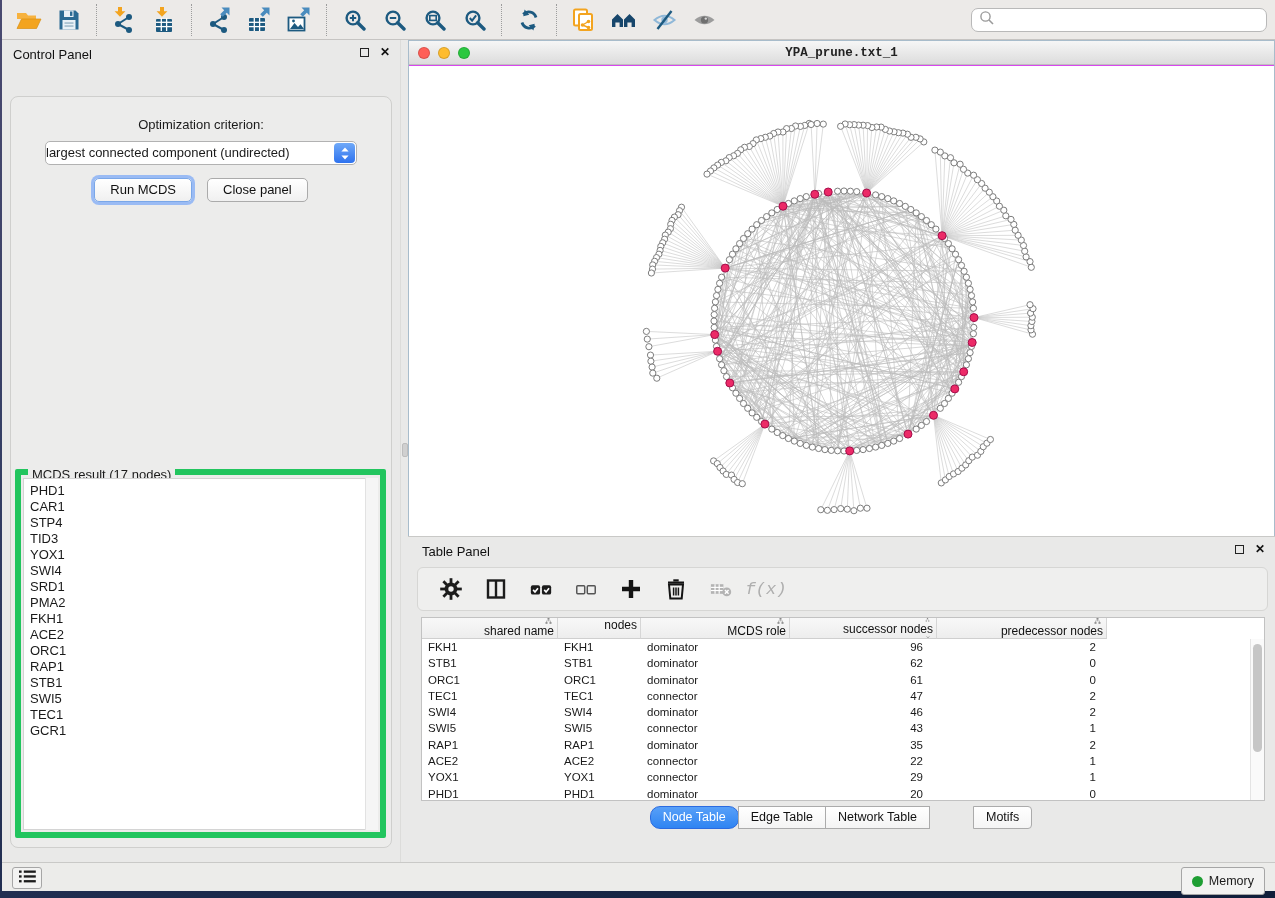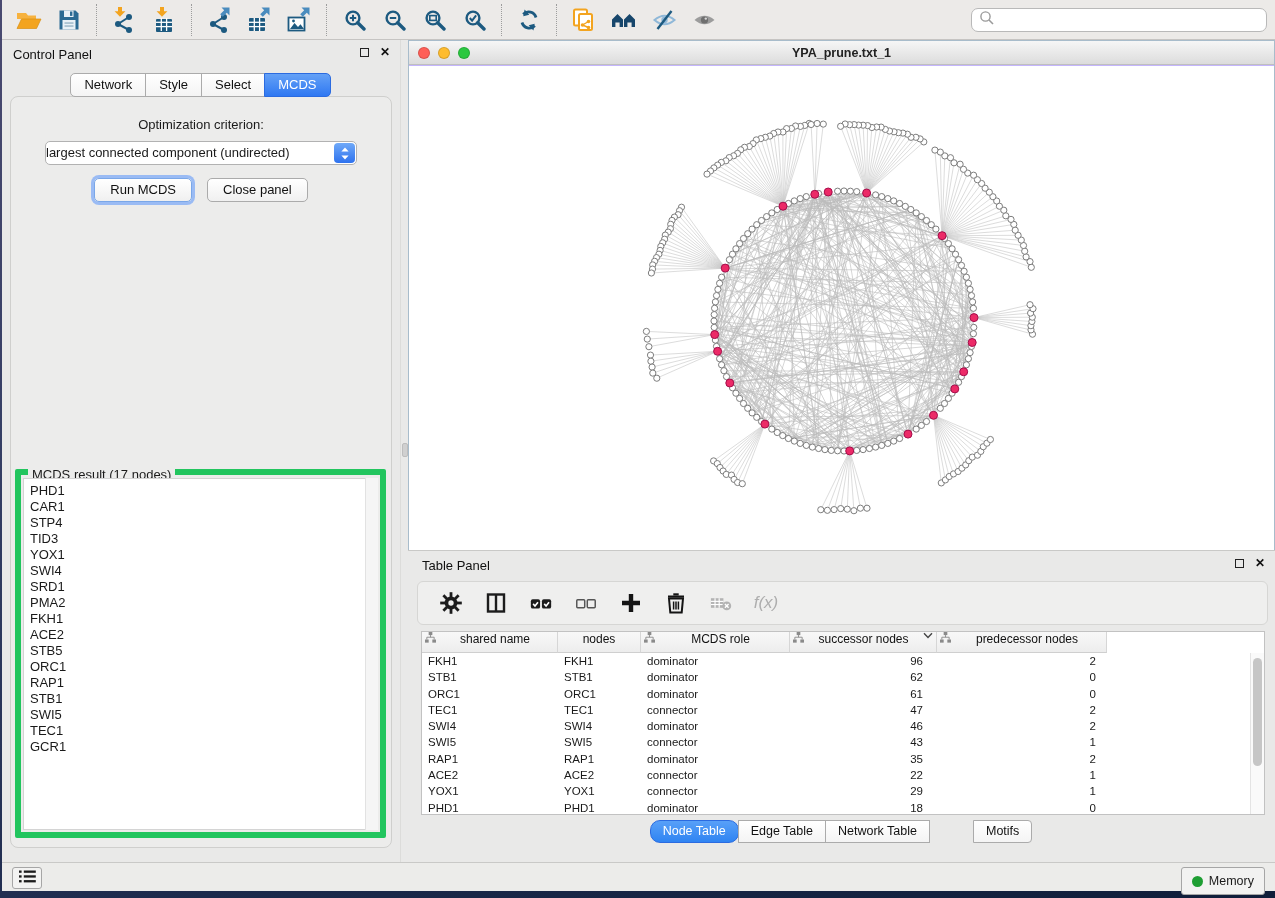--- a/index.html
+++ b/index.html
@@ -57,43 +57,43 @@
   .list-scroll { position:absolute; right:2px; top:3px; bottom:2px; width:13px; background:#f5f5f5;
                  border-left:1px solid #e2e2e2; }
 
   
   .vdivider { position:absolute; left:398px; top:40px; width:8px; height:822px; background:#e9e9e8;
               border-left:1px solid #dcdcda; }
   .vdivider .grip { position:absolute; left:1px; top:403px; width:6px; height:14px; background:#d0d0d0;
                     border:1px solid #bdbdbd; border-radius:2px; }
 
   
-  .net { position:absolute; left:406px; top:40px; right:0; height:521px; background:#c4b5fd;
-         border:1px solid #a8bccb; }
+  .net { position:absolute; left:406px; top:40px; right:0; height:521px; background:#d946ef;
+         border:1px solid #a8bccb;font-family:Liberation Mono, monospace; }
   .net-title { height:24px; background:linear-gradient(#f6f6f6,#dcdcdc); border-bottom:1px solid #bfbfbf;
                position:relative; }
   .lights { position:absolute; left:9px; top:6px; display:flex; gap:8px; }
   .light { width:12px; height:12px; border-radius:50%; }
   .net-name { text-align:center; font-size:12.5px; font-weight:bold; color:#222; line-height:24px; }
   .net-canvas { position:absolute; left:0; top:25px; right:0; bottom:0; background:#fff; overflow:hidden; }
 
   
-  .tp { position:absolute; left:406px; top:550px; right:0; height:300px; background:#e9e9e8;
+  .tp { position:absolute; left:406px; top:536px; right:0; height:300px; background:#e9e9e8;
         border-top:1px solid #c9c9c7; }
   .tp-toolbar { position:absolute; left:9px; right:7px; top:30px; height:44px; background:#efefee;
                 border:1px solid #d6d6d4; border-radius:6px; display:flex; align-items:center;
                 gap:21px; padding-left:21px; }
   .tp-ic { width:24px; height:24px; display:flex; align-items:center; justify-content:center; }
-  .fx { font-family:Liberation Sans, sans-serif; font-style:italic; font-size:17px; color:#aeaeae; }
+  .fx { font-family:Liberation Mono, monospace; font-style:italic; font-size:17px; color:#aeaeae; }
   .tp-table { position:absolute; left:13px; right:10px; top:80px; bottom:35px; background:#fff;
               border:1px solid #c2c2c2; overflow:hidden; }
   .thead { display:flex; height:21px; }
-  .th { display:flex; align-items:flex-start; background:linear-gradient(#f8f8f8,#ededed);
+  .th { display:flex; align-items:flex-end; background:linear-gradient(#f8f8f8,#ededed);
         border-right:1px solid #d6d6d6; border-bottom:1px solid #cfcfcf; font-size:12px; color:#111;
-        padding:0 3px; }
+        padding:0 3px;flex-direction:column; }
   .th .lbl { flex:1; text-align:center; }
   .tr { display:flex; height:16.3px; }
   .td { font-size:11.5px; line-height:16.3px; overflow:hidden; white-space:nowrap; }
   .t-scroll { position:absolute; right:0; top:21px; bottom:0; width:14px; background:#fafafa;
               border-left:1px solid #e4e4e4; }
   .t-thumb { position:absolute; left:2px; width:9px; top:5px; height:108px; background:#c6c6c6; border-radius:5px; }
   .tp-tabs { position:absolute; left:0; right:0; bottom:7px; display:flex; justify-content:center; }
   .tp-tabs .seg-tab { font-size:12.5px; padding:3px 12px 4px; }
   .tp-tabs .seg-tab:first-child { border-radius:4px 0 0 4px; }
   .tp-tabs .seg-tab:last-child { border-radius:0 4px 4px 0;margin-left:43px; }
@@ -292,26 +292,20 @@
   </div>
 
   <div class="cp">
     <div class="panel-head">
       <span class="panel-title">Control Panel</span>
       <span class="win-icons">
         <span class="float-ic"></span>
         <span class="close-ic">✕</span>
       </span>
     </div>
-    <div class="cp-tabs" id="cpTabs">
-        <div class="seg-tab">Network</div>
-        <div class="seg-tab">Style</div>
-        <div class="seg-tab">Select</div>
-        <div class="seg-tab active">MCDS</div>
-      </div>
     <div class="cp-body">
       <div class="crit-label">Optimization criterion:</div>
       <div class="combo">
         <span>largest connected component (undirected)</span>
         <span class="combo-btn">
           <svg width="10" height="13" viewBox="0 0 10 13">
               <path d="M5 0.5l3.6 4H1.4z" fill="#fff"></path>
               <path d="M5 12.5l3.6-4H1.4z" fill="#fff"></path>
             </svg>
         </span>
@@ -326,21 +320,20 @@
             <div class="result-item">PHD1</div>
             <div class="result-item">CAR1</div>
             <div class="result-item">STP4</div>
             <div class="result-item">TID3</div>
             <div class="result-item">YOX1</div>
             <div class="result-item">SWI4</div>
             <div class="result-item">SRD1</div>
             <div class="result-item">PMA2</div>
             <div class="result-item">FKH1</div>
             <div class="result-item">ACE2</div>
-            <div class="result-item">STB5</div>
             <div class="result-item">ORC1</div>
             <div class="result-item">RAP1</div>
             <div class="result-item">STB1</div>
             <div class="result-item">SWI5</div>
             <div class="result-item">TEC1</div>
             <div class="result-item">GCR1</div>
           </div>
         <div class="list-scroll"></div>
       </div>
     </div>
@@ -829,21 +822,21 @@
             <div class="td" style="width: 136px; text-align: left; padding: 0px 0px 0px 6px;">YOX1</div>
             <div class="td" style="width: 83px; text-align: left; padding: 0px 0px 0px 6px;">YOX1</div>
             <div class="td" style="width: 149px; text-align: left; padding: 0px 0px 0px 6px;">connector</div>
             <div class="td" style="width: 147px; text-align: right; padding: 0px 14px 0px 0px;">29</div>
             <div class="td" style="width: 170px; text-align: right; padding: 0px 11px 0px 0px;">1</div>
           </div>
           <div class="tr">
             <div class="td" style="width: 136px; text-align: left; padding: 0px 0px 0px 6px;">PHD1</div>
             <div class="td" style="width: 83px; text-align: left; padding: 0px 0px 0px 6px;">PHD1</div>
             <div class="td" style="width: 149px; text-align: left; padding: 0px 0px 0px 6px;">dominator</div>
-            <div class="td" style="width: 147px; text-align: right; padding: 0px 14px 0px 0px;">18</div>
+            <div class="td" style="width: 147px; text-align: right; padding: 0px 14px 0px 0px;">20</div>
             <div class="td" style="width: 170px; text-align: right; padding: 0px 11px 0px 0px;">0</div>
           </div>
         </div>
       <div class="t-scroll">
         <div class="t-thumb"></div>
       </div>
     </div>
     <div class="tp-tabs" id="tpTabs">
         <div class="seg-tab active">Node Table</div>
         <div class="seg-tab">Edge Table</div>

